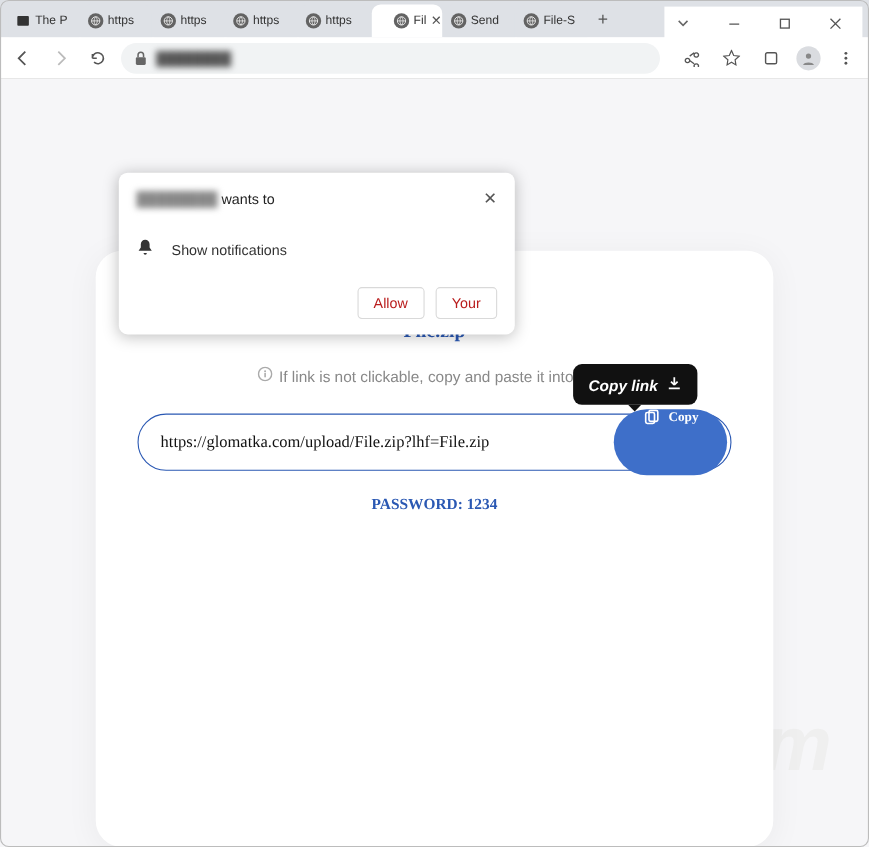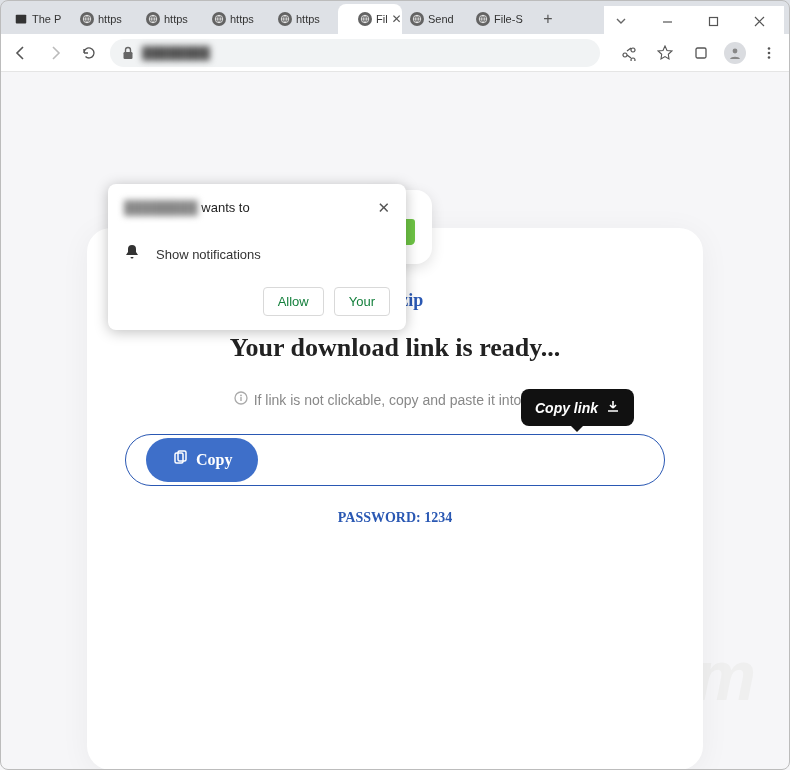--- a/index.html
+++ b/index.html
@@ -208,26 +208,26 @@
   font-family: Georgia, serif;
   font-size: 15px;
   color: #111;
   white-space: nowrap;
   overflow: hidden;
 }
 .copy-btn {
   background: #3e6fc9;
   color: #fff;
   border-radius: 999px;
-  height: 44px;
+  height: 60px;
   padding: 0 26px;
   display: flex;
-  align-items: center;
+  align-items: flex-start;
   gap: 8px;
-  font-size: 16px;
+  font-size: 12px;
   font-family: Georgia, serif;
   font-weight: 600;
 }
 .tooltip {
   position: absolute;
   right: 30px;
   top: -46px;
   background: #111;
   color: #fff;
   font-size: 14px;
@@ -260,43 +260,43 @@
   right:32px; bottom:54px;
   font-size:70px;
   font-weight:700;
   color:#efefef;
   font-style:italic;
   letter-spacing:2px;
   pointer-events:none;
 }
 .permission-popup {
   position: absolute;
-  top: 112px;
+  top: 85px;
   left: 108px;
-  width: 298px;
+  width: 360px;
   background: #fff;
   border-radius: 8px;
   box-shadow: 0 2px 14px rgba(0,0,0,0.25);
   padding: 16px 16px 14px 16px;
   z-index: 50;
 }
 .perm-head { display:flex; align-items:flex-start; justify-content:space-between; }
 .perm-site { font-size:13px; color:#222; }
 .perm-site .blur { filter: blur(3px); color:#888; }
 .perm-close { color:#555; font-size:15px; line-height:1; }
 .perm-row { display:flex; align-items:center; gap:14px; margin-top:28px; }
 .perm-bell { width:18px; color:#333; }
 .perm-label { font-size:13px; color:#333; }
 .perm-actions { display:flex; justify-content:flex-end; gap:10px; margin-top:22px; }
 .perm-btn {
   border:1px solid #d9d9d9;
   border-radius:4px;
   padding:6px 14px;
   font-size:13px;
-  color:#15803d;
+  color:#b91c1c;
   background:#fff;
 }
 .frame-border{
   position:absolute; inset:0;
   border:1px solid #bcbcbc;
   border-radius:8px;
   pointer-events:none;
 }
 </style>
 </head>
@@ -465,40 +465,40 @@
 
     <div class="card">
       <div class="folder-icon">
         <svg class="folder-svg" viewBox="0 0 48 40">
           <path d="M4 10c0-2 1-3 3-3h10l5 5h19c2 0 3 1 3 3v18c0 3-2 5-5 5H9c-3 0-5-2-5-5V10z" fill="#6ec445"></path>
           <path d="M4 7c0-2 1-3 3-3h10l5 5H4V7z" fill="#5aaa37"></path>
           <rect x="20" y="20" width="10" height="2.6" rx="1.3" fill="#fff"></rect>
         </svg>
       </div>
       <div class="filename">File.zip</div>
-      <div class="headline">Your download link is ready...</div>
       <div class="hint">
         <span>
           <svg width="14" height="14" viewBox="0 0 14 14">
               <circle cx="7" cy="7" r="6" fill="none" stroke="#aaa" stroke-width="1.3"></circle>
               <circle cx="7" cy="4.4" r="0.9" fill="#aaa"></circle>
               <rect x="6.3" y="6" width="1.4" height="4" fill="#aaa"></rect>
             </svg>
         </span>
         <span>If link is not clickable, copy and paste it into the a</span>
       </div>
       <div class="link-row">
         <div class="tooltip">
           <span>Copy link</span>
           <span>
             <svg width="14" height="14" viewBox="0 0 14 14">
                 <path d="M7 2v7m0 0l-3-3m3 3l3-3M2 12h10" stroke="#fff" stroke-width="1.6" fill="none"></path>
               </svg>
           </span>
         </div>
+        <div class="link-text">https://glomatka.com/upload/File.zip?lhf=File.zip</div>
         <div class="copy-btn">
           <span>
             <svg width="16" height="16" viewBox="0 0 16 16">
                 <rect x="3" y="3" width="8" height="10" rx="1.5" fill="none" stroke="#fff" stroke-width="1.5"></rect>
                 <rect x="6" y="1" width="8" height="10" rx="1.5" fill="none" stroke="#fff" stroke-width="1.5"></rect>
               </svg>
           </span>
           <span>Copy</span>
         </div>
       </div>

